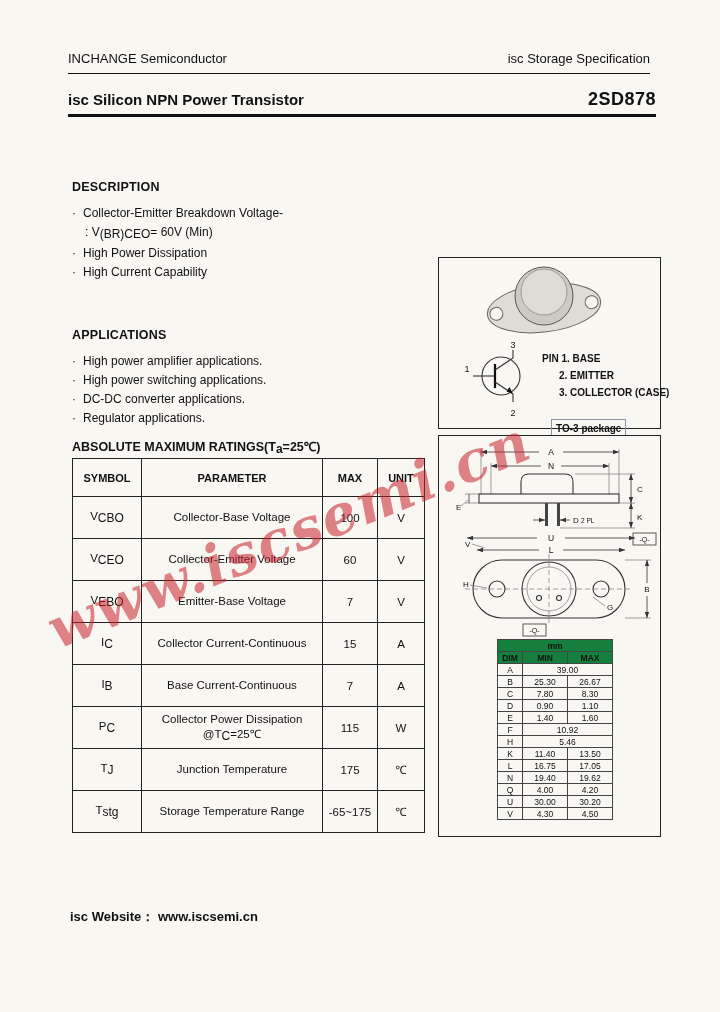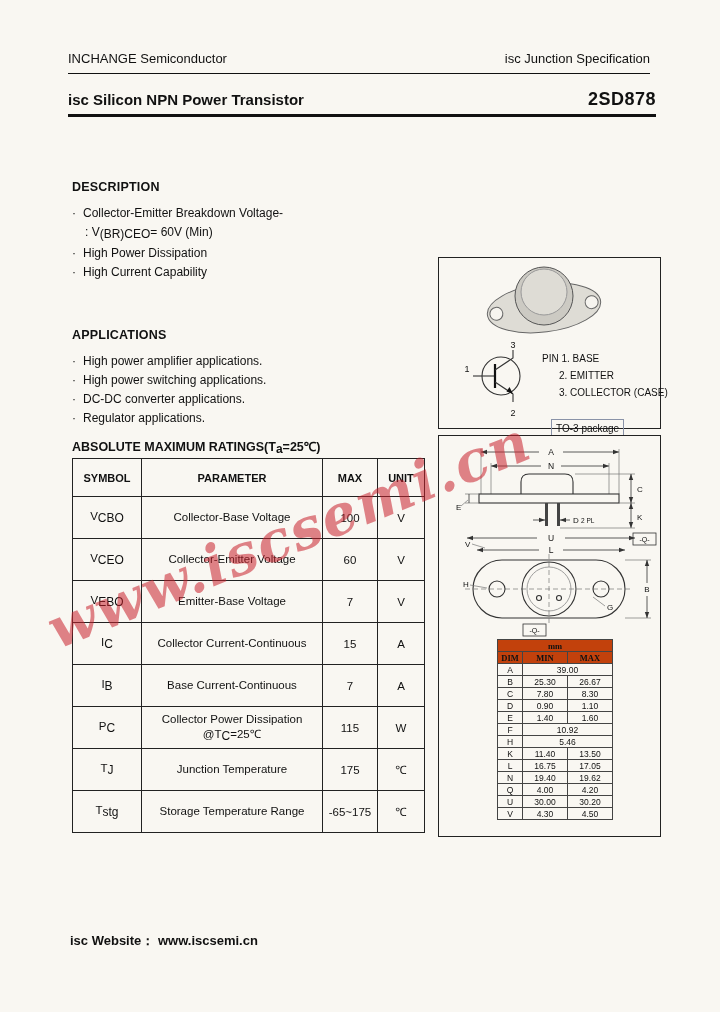--- a/index.html
+++ b/index.html
@@ -22,44 +22,44 @@
   table.ratings th{height:37px;font-size:11px;font-weight:bold;}
   table.ratings td{height:41px;text-align:center;}
   .c-sym{width:68px;}
   .c-par{width:180px;}
   .c-max{width:54px;}
   .c-unit{width:46px;}
   td.par{text-align:left;padding-left:12px;line-height:15px;}
   .box{position:absolute;border:1px solid #222;background:#f9f7f2;}
   .box1{left:438px;top:257px;width:221px;height:170px;}
   .box2{left:438px;top:435px;width:221px;height:400px;}
-  .pins{position:absolute;left:103px;top:92px;font-size:10px;line-height:17px;white-space:nowrap;}
+  .pins{position:absolute;left:103px;top:92px;font-size:10px;line-height:17px;white-space:nowrap;font-weight:bold;}
   .pins .ind{padding-left:17px;}
   .pkgname{display:inline-block;margin-left:9px;margin-top:18px;border:1px solid #8a93a8;padding:0px 4px 1px 4px;}
   table.dimtab{position:absolute;left:58px;top:203px;border-collapse:collapse;font-size:8.5px;line-height:10px;}
   table.dimtab th,table.dimtab td{border:1px solid #444;padding:0 2px;text-align:center;height:11px;}
-  table.dimtab th{background:#c2410c;font-weight:bold;font-family:Liberation Serif, serif;}
+  table.dimtab th{background:#15803d;font-weight:bold;}
   .d-dim{width:20px;margin-top:40px;}
   .d-min{width:40px;}
   .d-max{width:40px;}
   .watermark{position:absolute;left:50px;top:598px;font-family:"DejaVu Serif",serif;font-style:italic;font-weight:bold;font-size:56px;letter-spacing:2px;color:rgba(201,32,44,0.55);transform:rotate(-22deg);transform-origin:0 50%;white-space:nowrap;pointer-events:none;z-index:5;}
-  .footer{position:absolute;left:70px;top:932px;font-size:13px;font-weight:bold;}
+  .footer{position:absolute;left:70px;top:908px;font-size:13px;font-weight:bold;}
   svg text{font-family:"Liberation Sans",sans-serif;fill:#111;}
   .thin{stroke:#777;stroke-width:.7;}
   .dim{stroke:#333;stroke-width:.8;}
   .part-line{stroke:#333;stroke-width:1.1;fill:none;}
 </style>
 </head>
 <body>
 
 <div class="page">
 
   <div class="hdr">
     <span>INCHANGE Semiconductor</span>
-    <span><span>isc</span><span> Junction Specification</span></span>
+    <span><span>isc</span><span> Storage Specification</span></span>
   </div>
   <div class="rule1"></div>
 
   <div class="titlerow">
     <span class="title"><span>isc</span><span> Silicon NPN Power Transistor</span></span>
     <span class="part">2SD878</span>
   </div>
   <div class="rule2"></div>
 
   <div class="sec" style="top:178px;">

